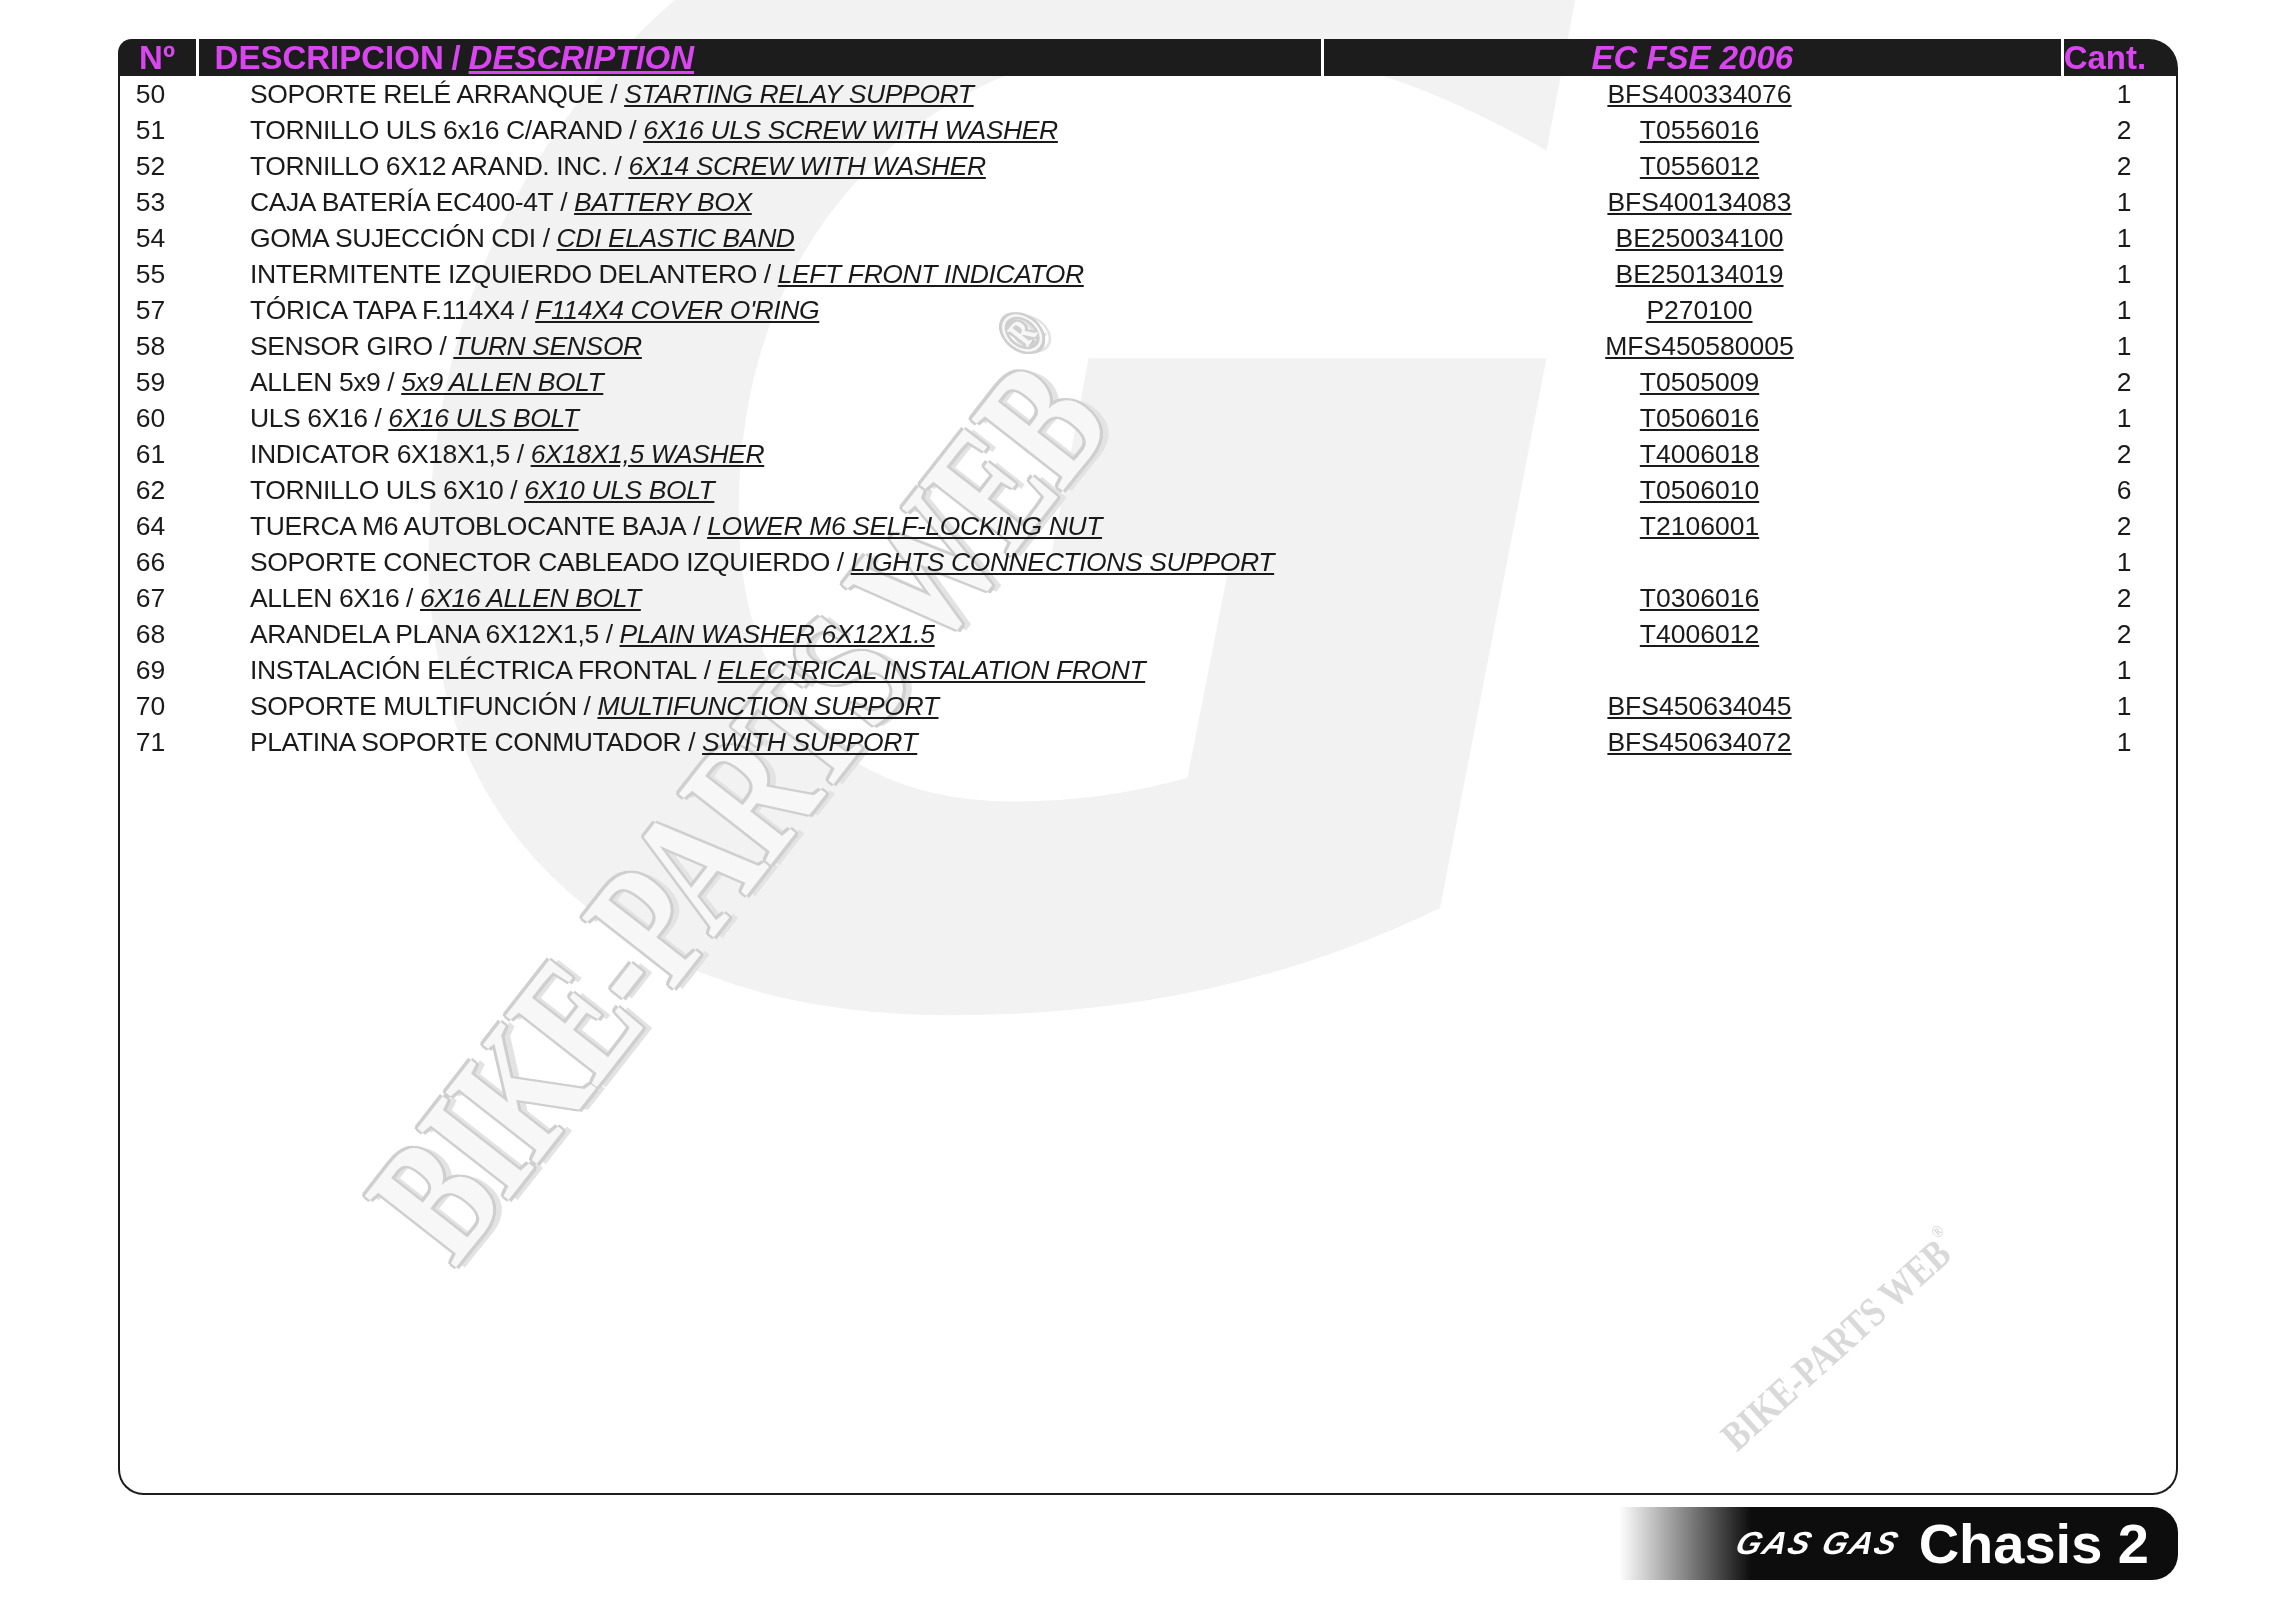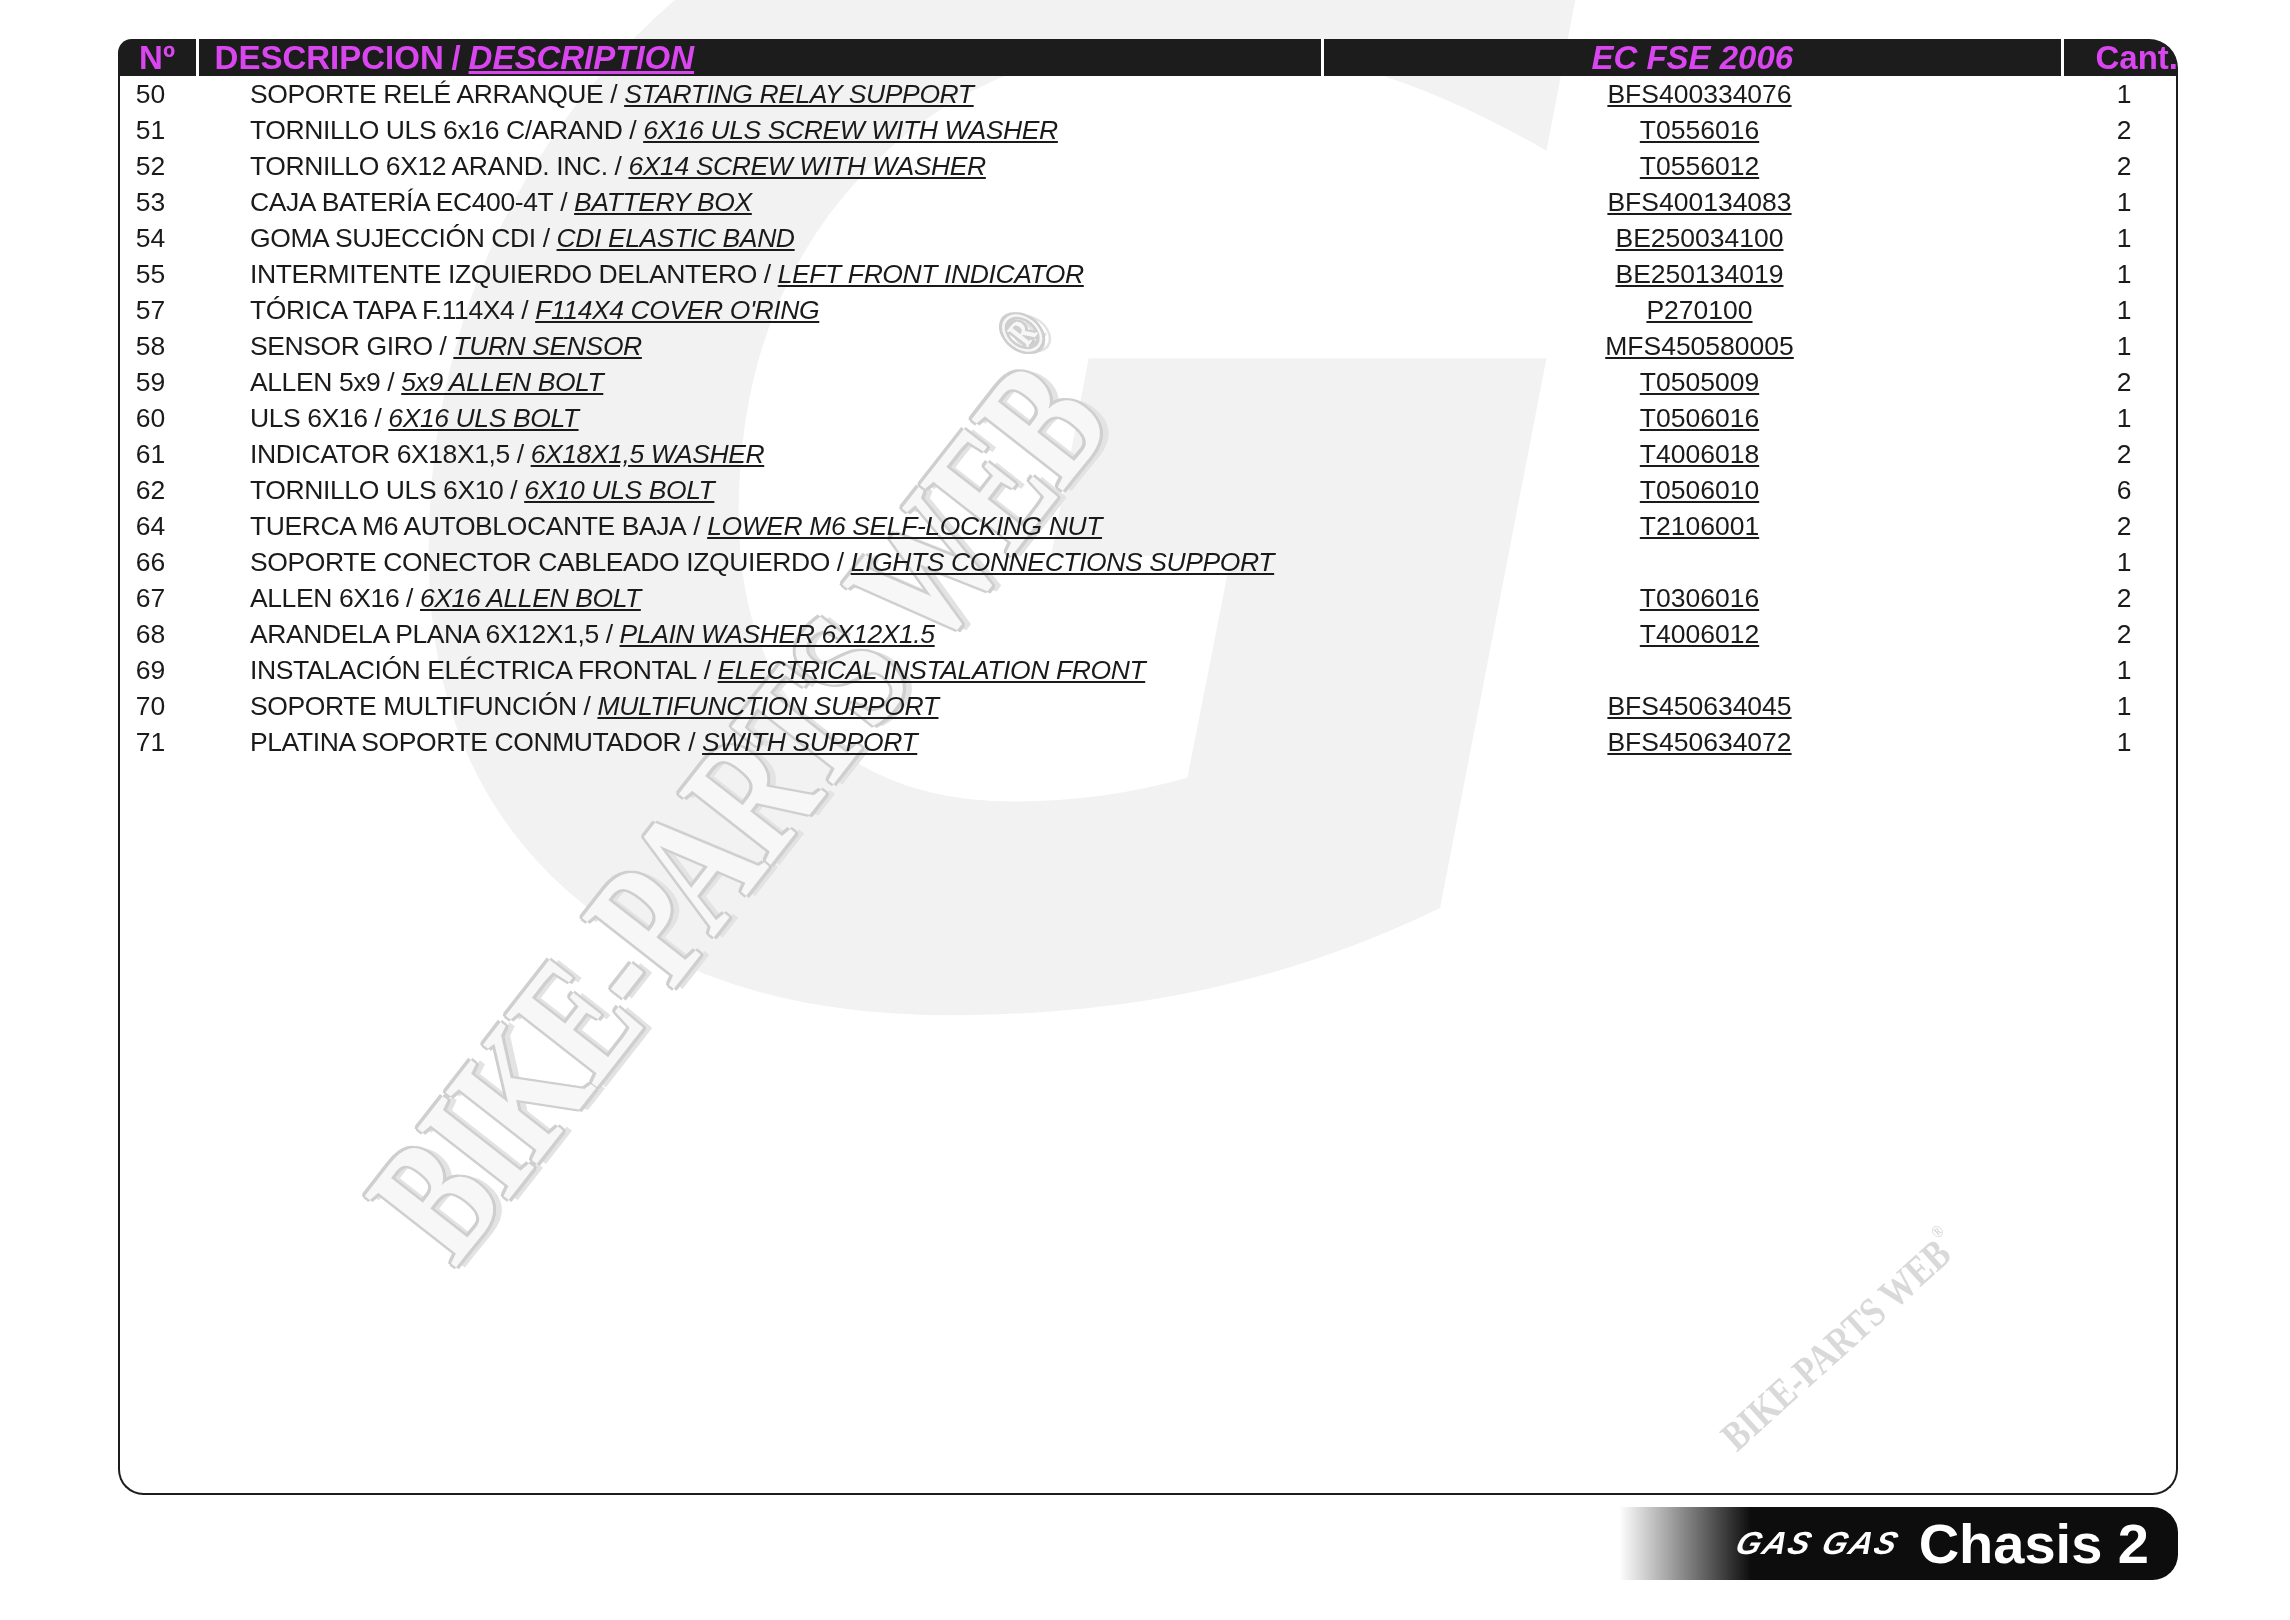--- a/index.html
+++ b/index.html
@@ -43,21 +43,21 @@
   .thead {
     position:absolute; left:0; top:0; right:0; height:37px;
     background:#1c1c1c; color:#d946ef;
     border-radius:13.7px 29px 0 0;
     display:flex; align-items:center;
     font-weight:bold; font-size:33px;
   }
   .thead .h-no   { width:78px; text-align:center; }
   .thead .h-desc { width:1122px; padding-left:15.7px; box-sizing:border-box; }
   .thead .h-model{ width:737px; text-align:center;font-style:italic; }
-  .thead .h-qty  { flex:1; text-align:right; }
+  .thead .h-qty  { flex:1; text-align:left; }
   .vsep { width:2.9px; align-self:stretch; background:#ffffff; }
   .it { font-style:italic;text-decoration:underline; }
 
   .tbody {
     position:absolute; left:0; right:0; top:37px; bottom:0;
     border:2.9px solid #1c1c1c; border-top:none;
     border-radius:0 0 25.5px 25.5px;
     box-sizing:border-box;
   }
   .row { display:flex; align-items:center; height:36px; font-size:26.5px; }

